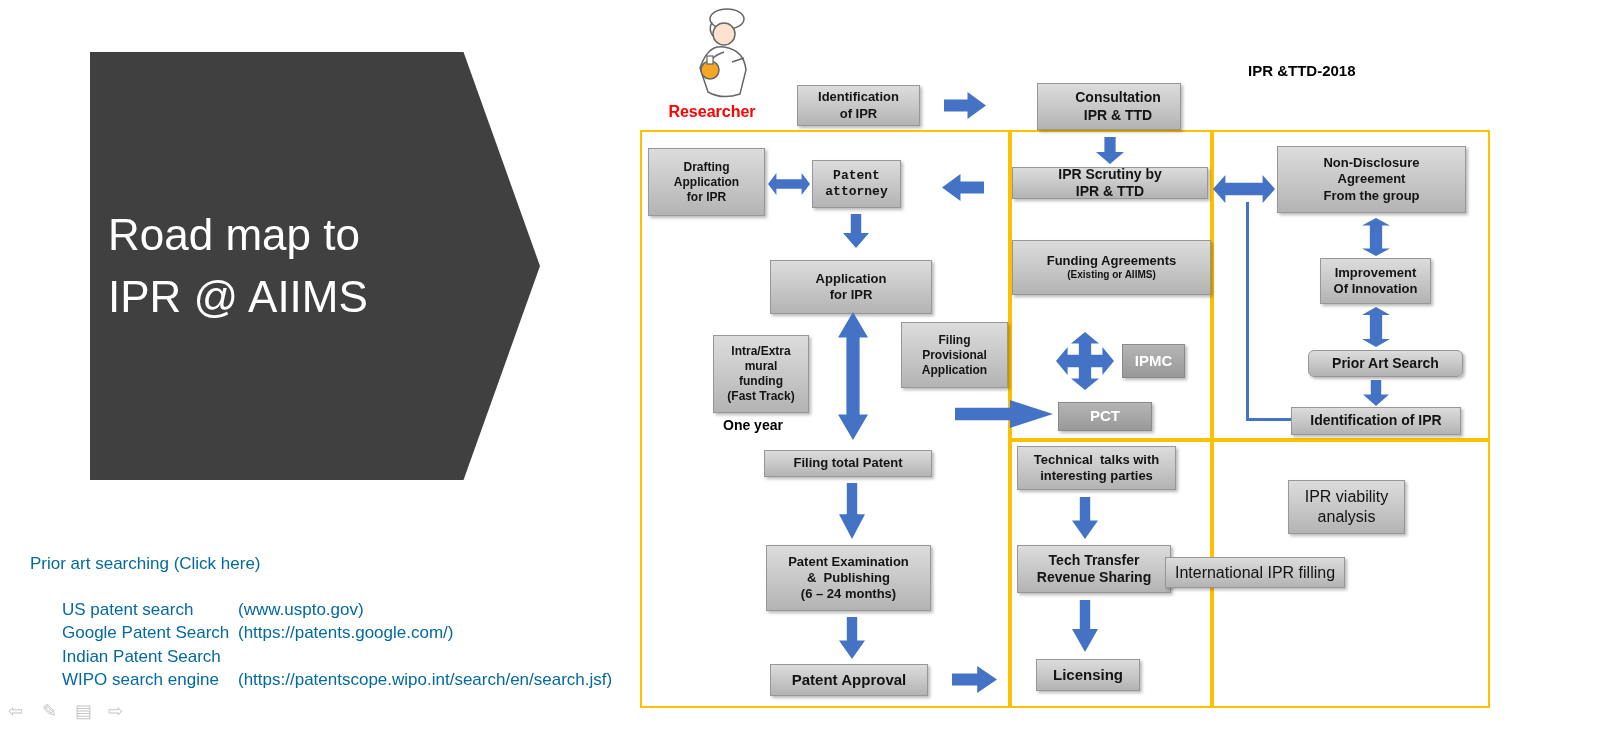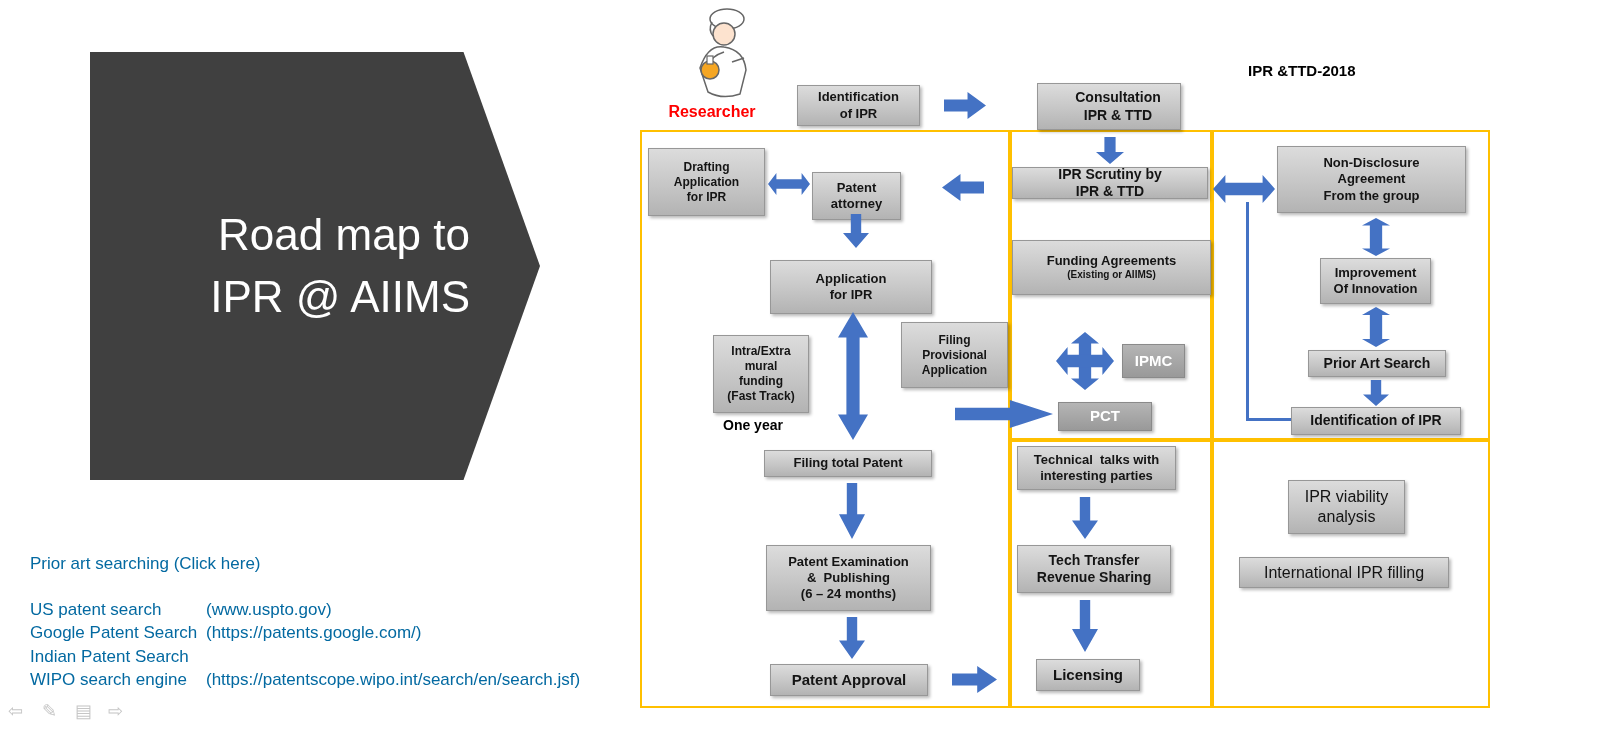--- a/index.html
+++ b/index.html
@@ -7,21 +7,21 @@
   body { font-family:"Liberation Sans", sans-serif; }
   #canvas { position:relative; width:1600px; height:746px; background:#fff; overflow:hidden; }
 
   .abs { position:absolute; }
 
   
   #chevron {
     position:absolute; left:90px; top:52px; width:450px; height:428px;
     background:#404040;
     clip-path:polygon(0 0, 83% 0, 100% 50%, 83% 100%, 0 100%);
-    display:flex; flex-direction:column; justify-content:center; align-items:flex-end;
+    display:flex; flex-direction:column; justify-content:center; align-items:flex-start;
     padding-right:70px; z-index:2;padding-left:18px;
   }
   #chevron .line { color:#fff; font-size:44px; font-weight:400; line-height:62px; text-align:center; }
 
   
   .panel { position:absolute; border:2px solid #FFC000; background:transparent; z-index:1; }
 
   
   .box {
     position:absolute;
@@ -57,21 +57,21 @@
     box-shadow:1px 1px 2px rgba(0,0,0,.2); z-index:3;
   }
   #subtitle { position:absolute; left:1248px; top:62px; font-size:15px; font-weight:bold; color:#000; z-index:3; }
 
   #researcher-label { position:absolute; left:660px; top:103px; width:104px; text-align:center; color:#FF0000; font-weight:bold; font-size:16px; z-index:3; }
 
   
   #prior-art-block { position:absolute; left:30px; top:554px; font-size:17px; color:#0369a1; z-index:3; }
   #prior-art-block .heading { margin-bottom:24px; }
   .link-row { display:flex; height:23.5px; align-items:center; }
-  .link-name { width:176px; flex:none; }
+  .link-name { width:176px; flex:none;margin-left:32px; }
 
   
   .ctl { position:absolute; color:#c6c6c6; font-size:18px; line-height:18px; z-index:5; cursor:pointer; }
 
   
   #quad-arrow { position:absolute; left:1056px; top:332px; width:58px; height:58px; z-index:4; }
   #quad-arrow .part { position:absolute; background:#4472C4; }
 </style>
 </head>
 <body>
@@ -115,21 +115,21 @@
   <div class="box" style="left:1012px; top:240px; width:199px; height:55px;">
     <span class="fs13">Funding Agreements</span>
     <span class="fs10">(Existing or AIIMS)</span>
   </div>
   <div class="arrow a-hh" style="left:1213px; top:175px; width:62px; height:28px; z-index:5;"></div>
 
   <div class="box fs12" style="left:648px; top:148px; width:117px; height:68px;">Drafting
 Application
 for IPR</div>
   <div class="arrow a-hh" style="left:768px; top:173px; width:42px; height:22px;"></div>
-  <div class="box fs13" style="left:812px; top:172px; width:89px; height:48px;">Patent
+  <div class="box fs13" style="left:812px; top:160px; width:89px; height:48px;font-family:Liberation Mono, monospace;">Patent
 attorney</div>
   <div class="arrow a-down" style="left:843px; top:214px; width:26px; height:34px;"></div>
   <div class="box fs13" style="left:770px; top:260px; width:162px; height:54px;">Application
 for IPR</div>
   <div class="box fs12" style="left:713px; top:335px; width:96px; height:78px;">Intra/Extra
 mural
 funding
 (Fast Track)</div>
   <div class="abs fs14" style="left:723px; top:417px; font-weight:bold; z-index:3;">One year</div>
   <div class="arrow a-vv" style="left:838px; top:312px; width:30px; height:128px;"></div>
@@ -161,29 +161,29 @@
   <div class="arrow a-down" style="left:1072px; top:600px; width:26px; height:52px;"></div>
   <div class="box fs15" style="left:1036px; top:659px; width:104px; height:32px;">Licensing</div>
 
   <div class="box fs13" style="left:1277px; top:146px; width:189px; height:67px;">Non-Disclosure
 Agreement
 From the group</div>
   <div class="arrow a-vv" style="left:1362px; top:218px; width:28px; height:38px;"></div>
   <div class="box fs13" style="left:1320px; top:258px; width:111px; height:46px;">Improvement
 Of Innovation</div>
   <div class="arrow a-vv" style="left:1362px; top:307px; width:28px; height:40px;"></div>
-  <div class="box fs14" style="left:1308px; top:350px; width:138px; height:27px;">Prior Art Search</div>
+  <div class="box fs14" style="left:1308px; top:350px; width:155px; height:27px;border-radius:6px;">Prior Art Search</div>
   <div class="arrow a-down" style="left:1363px; top:380px; width:26px; height:26px;"></div>
   <div class="box fs14" style="left:1291px; top:407px; width:170px; height:28px;">Identification of IPR</div>
   <div class="connector" style="left:1246px; top:202px; width:3px; height:218px;"></div>
   <div class="connector" style="left:1246px; top:418px; width:46px; height:3px;"></div>
 
   <div class="box fs16 normalweight" style="left:1288px; top:480px; width:117px; height:54px;">IPR viability
 analysis</div>
-  <div class="box fs16 normalweight" style="left:1239px; top:557px; width:210px; height:31px;">International IPR filling</div>
+  <div class="box fs16 normalweight" style="left:1165px; top:557px; width:180px; height:31px;">International IPR filling</div>
 
   <div id="prior-art-block">
     <div class="heading">
       <span>Prior art searching </span><span>(Click here)</span>
     </div>
     <div class="link-row">
       <span class="link-name">US patent search</span>
       <span>(www.uspto.gov)</span>
     </div>
     <div class="link-row">

